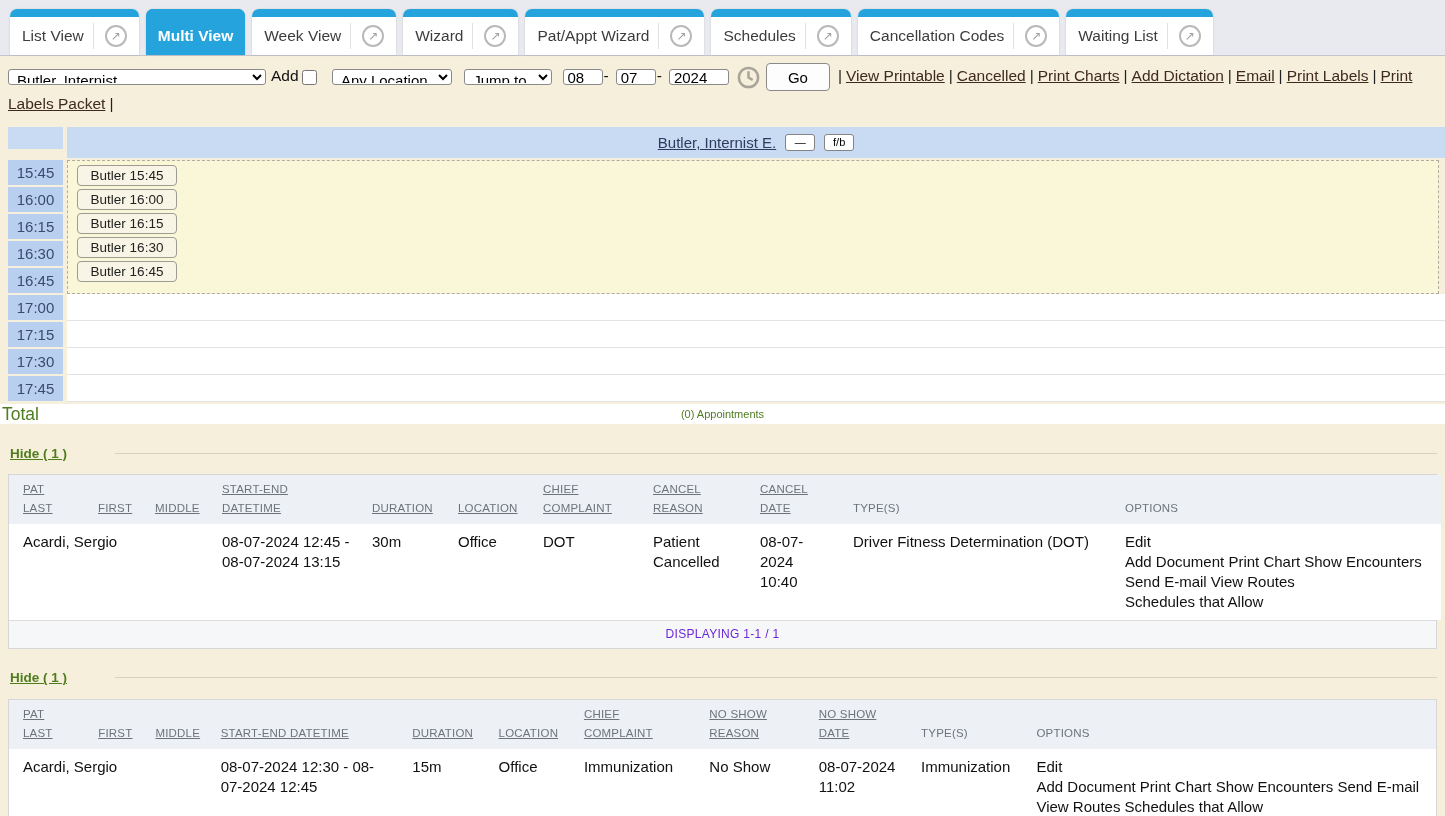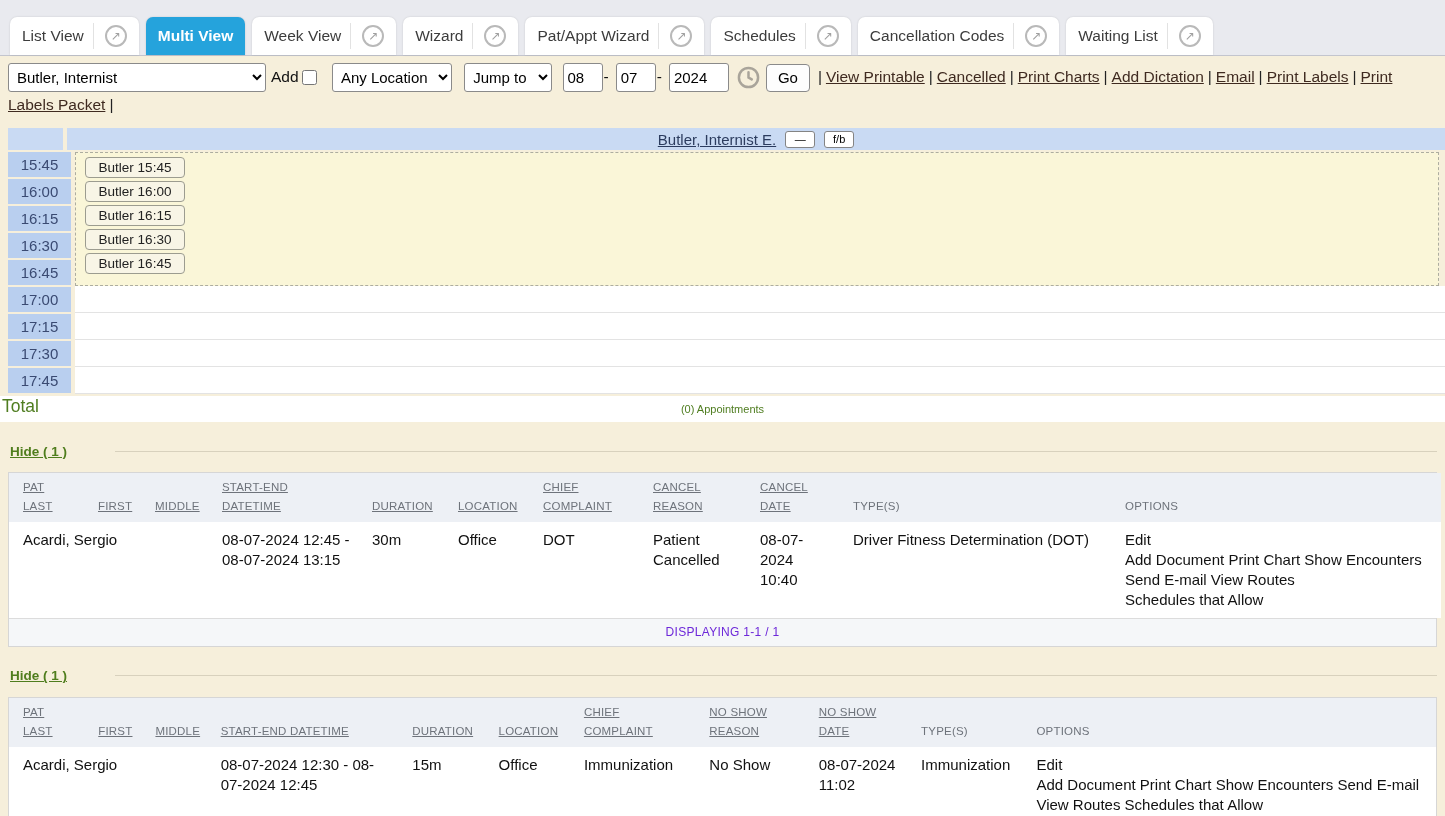--- a/index.html
+++ b/index.html
@@ -11,21 +11,21 @@
   }
   a { cursor:pointer; }
 
   
   .tabbar {
     background:#e9eaef; height:56px;
     display:flex; align-items:flex-end; gap:7px;
     padding:0 0 0 10px; border-bottom:1px solid #c3c5ce;
   }
   .tab {
-    display:flex; flex-direction:row; background:#ffffff;
+    display:flex; flex-direction:column; background:#ffffff;
     border-radius:7px 7px 0 0; overflow:hidden; cursor:pointer;
     box-shadow:0 0 2px rgba(0,0,0,.15);
   }
   .tab-top { height:8px; background:#25a3dc; }
   .tab-body {
     display:flex; align-items:center; height:38px; padding:0 12px; gap:9px;
     font-size:15.5px; color:#3c3c3c; background:transparent;
   }
   .tab.active { background:#25a3dc; }
   .tab.active .tab-body { color:#ffffff; font-weight:bold; }
@@ -38,74 +38,74 @@
   .tab-divider { width:1px; height:26px; background:#e2e2e2; }
 
   
   .toolbar {
     padding:7px 8px 4px 8px; font-size:15.5px; line-height:26px;
     color:#111;
   }
   .toolbar select, .toolbar input[type=text] {
     font-family:"Liberation Sans", sans-serif; font-size:15px;
     border:1px solid #8a8a8a; border-radius:3px; background:#ffffff;
-    height:29px; vertical-align:middle; padding:1px 4px;
+    height:16px; vertical-align:middle; padding:1px 4px;
   }
   .provider-select { width:258px; }
   .location-select { width:120px; margin-left:8px; }
   .jumpto-select   { width:88px;  margin-left:8px; }
   .date-in { width:40px; margin-left:6px; }
   .date-y  { width:60px; }
   .dash { margin:0 1px; }
   .add-label { margin-left:5px; }
   .add-check { vertical-align:middle; width:15px; height:15px; margin-left:3px; }
   .clock { vertical-align:middle; margin:0 6px 0 8px; }
   .go-btn {
     font-family:"Liberation Sans", sans-serif; font-size:15px;
     border:1px solid #8a8a8a; border-radius:4px; background:#fdfdfd;
-    padding:2px 11px; height:28px; vertical-align:middle; cursor:pointer; margin-right:4px;text-align:center;
+    padding:2px 21px; height:28px; vertical-align:middle; cursor:pointer; margin-right:4px;text-align:center;
   }
   .tb-link { color:#3f2a20; text-decoration:underline; }
   .tb-sep { color:#222; margin:0 4px; }
 
   
   .schedule { margin-top:6px; }
   .sched-header-row { display:flex; margin:0 0 2px 8px; }
   .corner-cell { width:55px; background:#c9daf3; margin-right:4px; height:22px; }
   .sched-header {
-    flex:1; background:#c9daf3; height:22px;
+    flex:1; background:#c9daf3; height:31px;
     display:flex; align-items:center; justify-content:center; gap:9px;
   }
   .provider-link { color:#2c3c5e; font-size:15px; text-decoration:underline; }
   .mini-btn {
     font-family:"Liberation Sans", sans-serif;
     border:1px solid #848484; border-radius:3px; background:#fff;
     height:17px; min-width:30px; font-size:11px; line-height:13px;
     cursor:pointer; padding:0 6px;
   }
   .sched-body { display:flex; margin-left:8px; }
-  .time-col { width:63px; margin-right:4px; }
+  .time-col { width:55px; margin-right:4px; }
   .time-cell {
     height:25px; margin-bottom:2px; background:#b9cfef; color:#3a4a72;
     font-size:15px; display:flex; align-items:center; justify-content:center;
   }
   .sched-content { flex:1; }
   .avail-region {
     height:134px; background:#faf6d8; border:1px dashed #adada0;
     margin-right:6px; padding:1px 0 0 9px;
   }
   .slot-btn {
     display:block; margin:3px 0 2px 0; min-width:100px;
     background:#f8f5e6; border:1px solid #9c9c90; border-radius:4px;
     font-family:"Liberation Sans", sans-serif; font-size:13.5px; color:#222;
     padding:2px 9px; cursor:pointer; text-align:center;
   }
   .empty-row { height:27px; background:#ffffff; border-bottom:1px solid #e3e3e3; }
   .total-row {
-    position:relative; height:26px; background:#ffffff; margin-top:1px;
+    position:relative; height:20px; background:#ffffff; margin-top:1px;
     display:flex; align-items:center; justify-content:center;
   }
   .total-label {
     position:absolute; left:2px; top:0; color:#4f7d20; font-size:17.5px;
   }
   .total-value { color:#4f7d20; font-size:11px; }
 
   
   .section-head {
     display:flex; align-items:center; margin:12px 8px 0 10px; height:34px;gap:48px;

